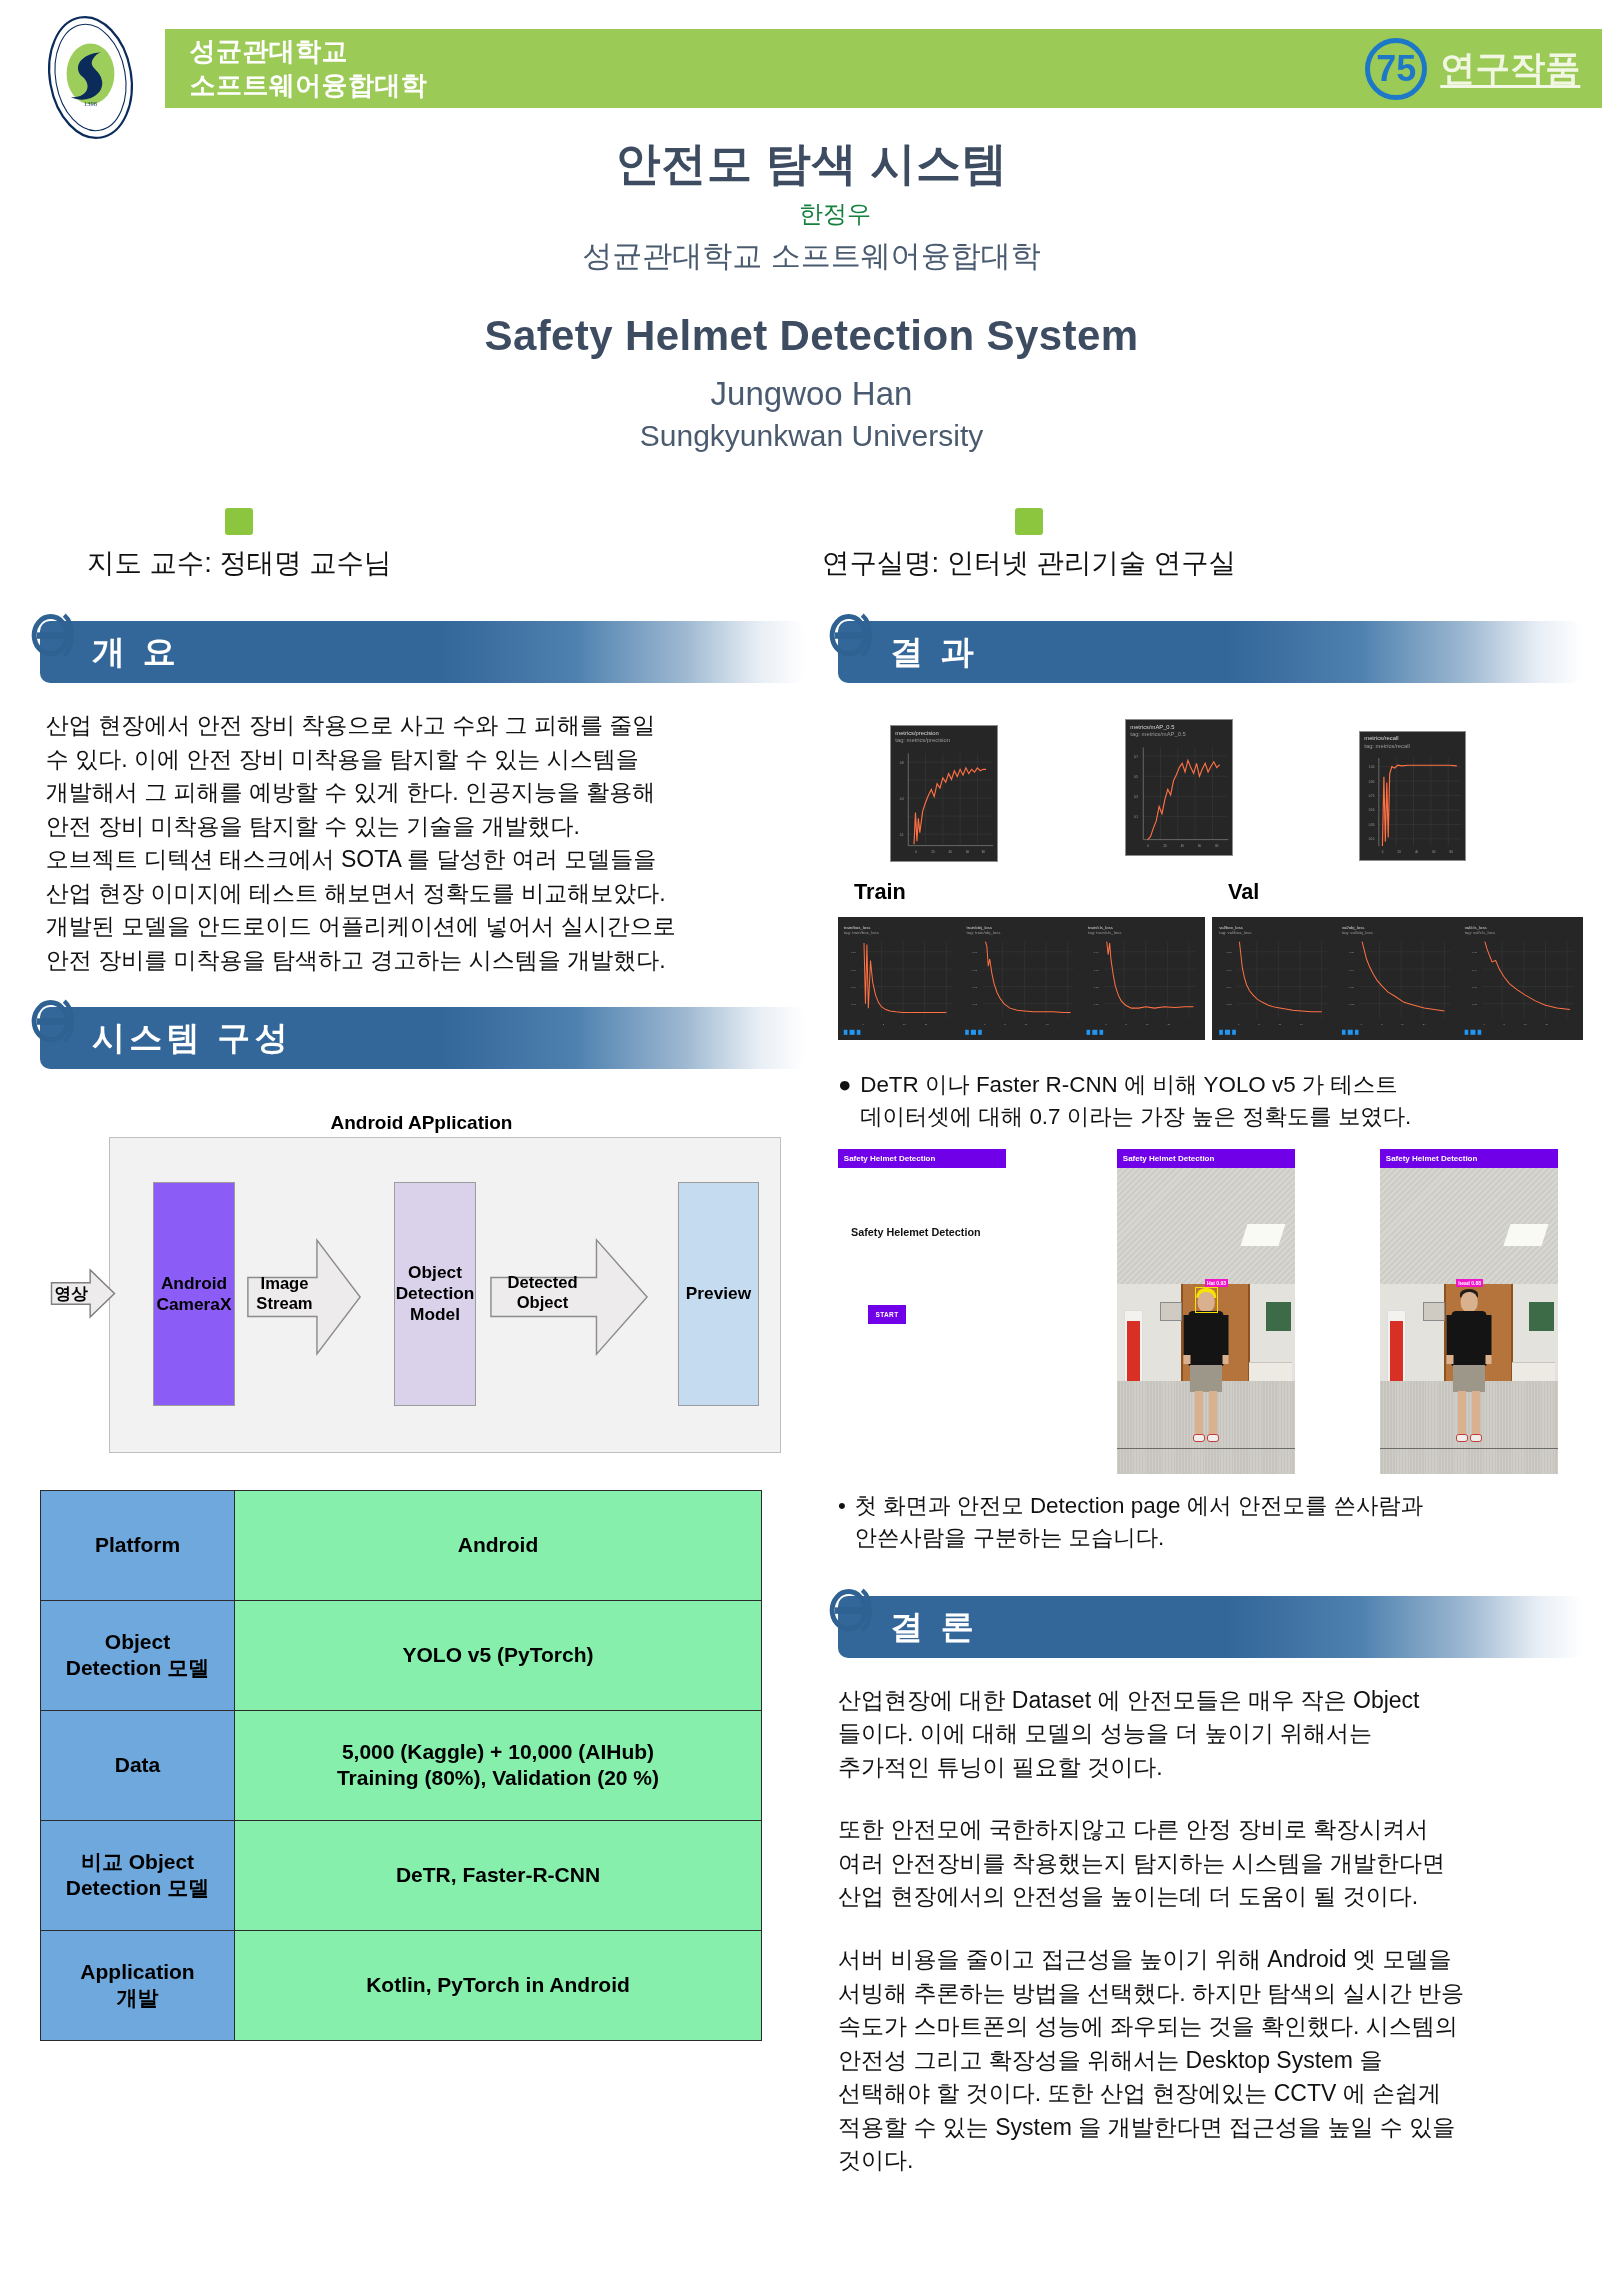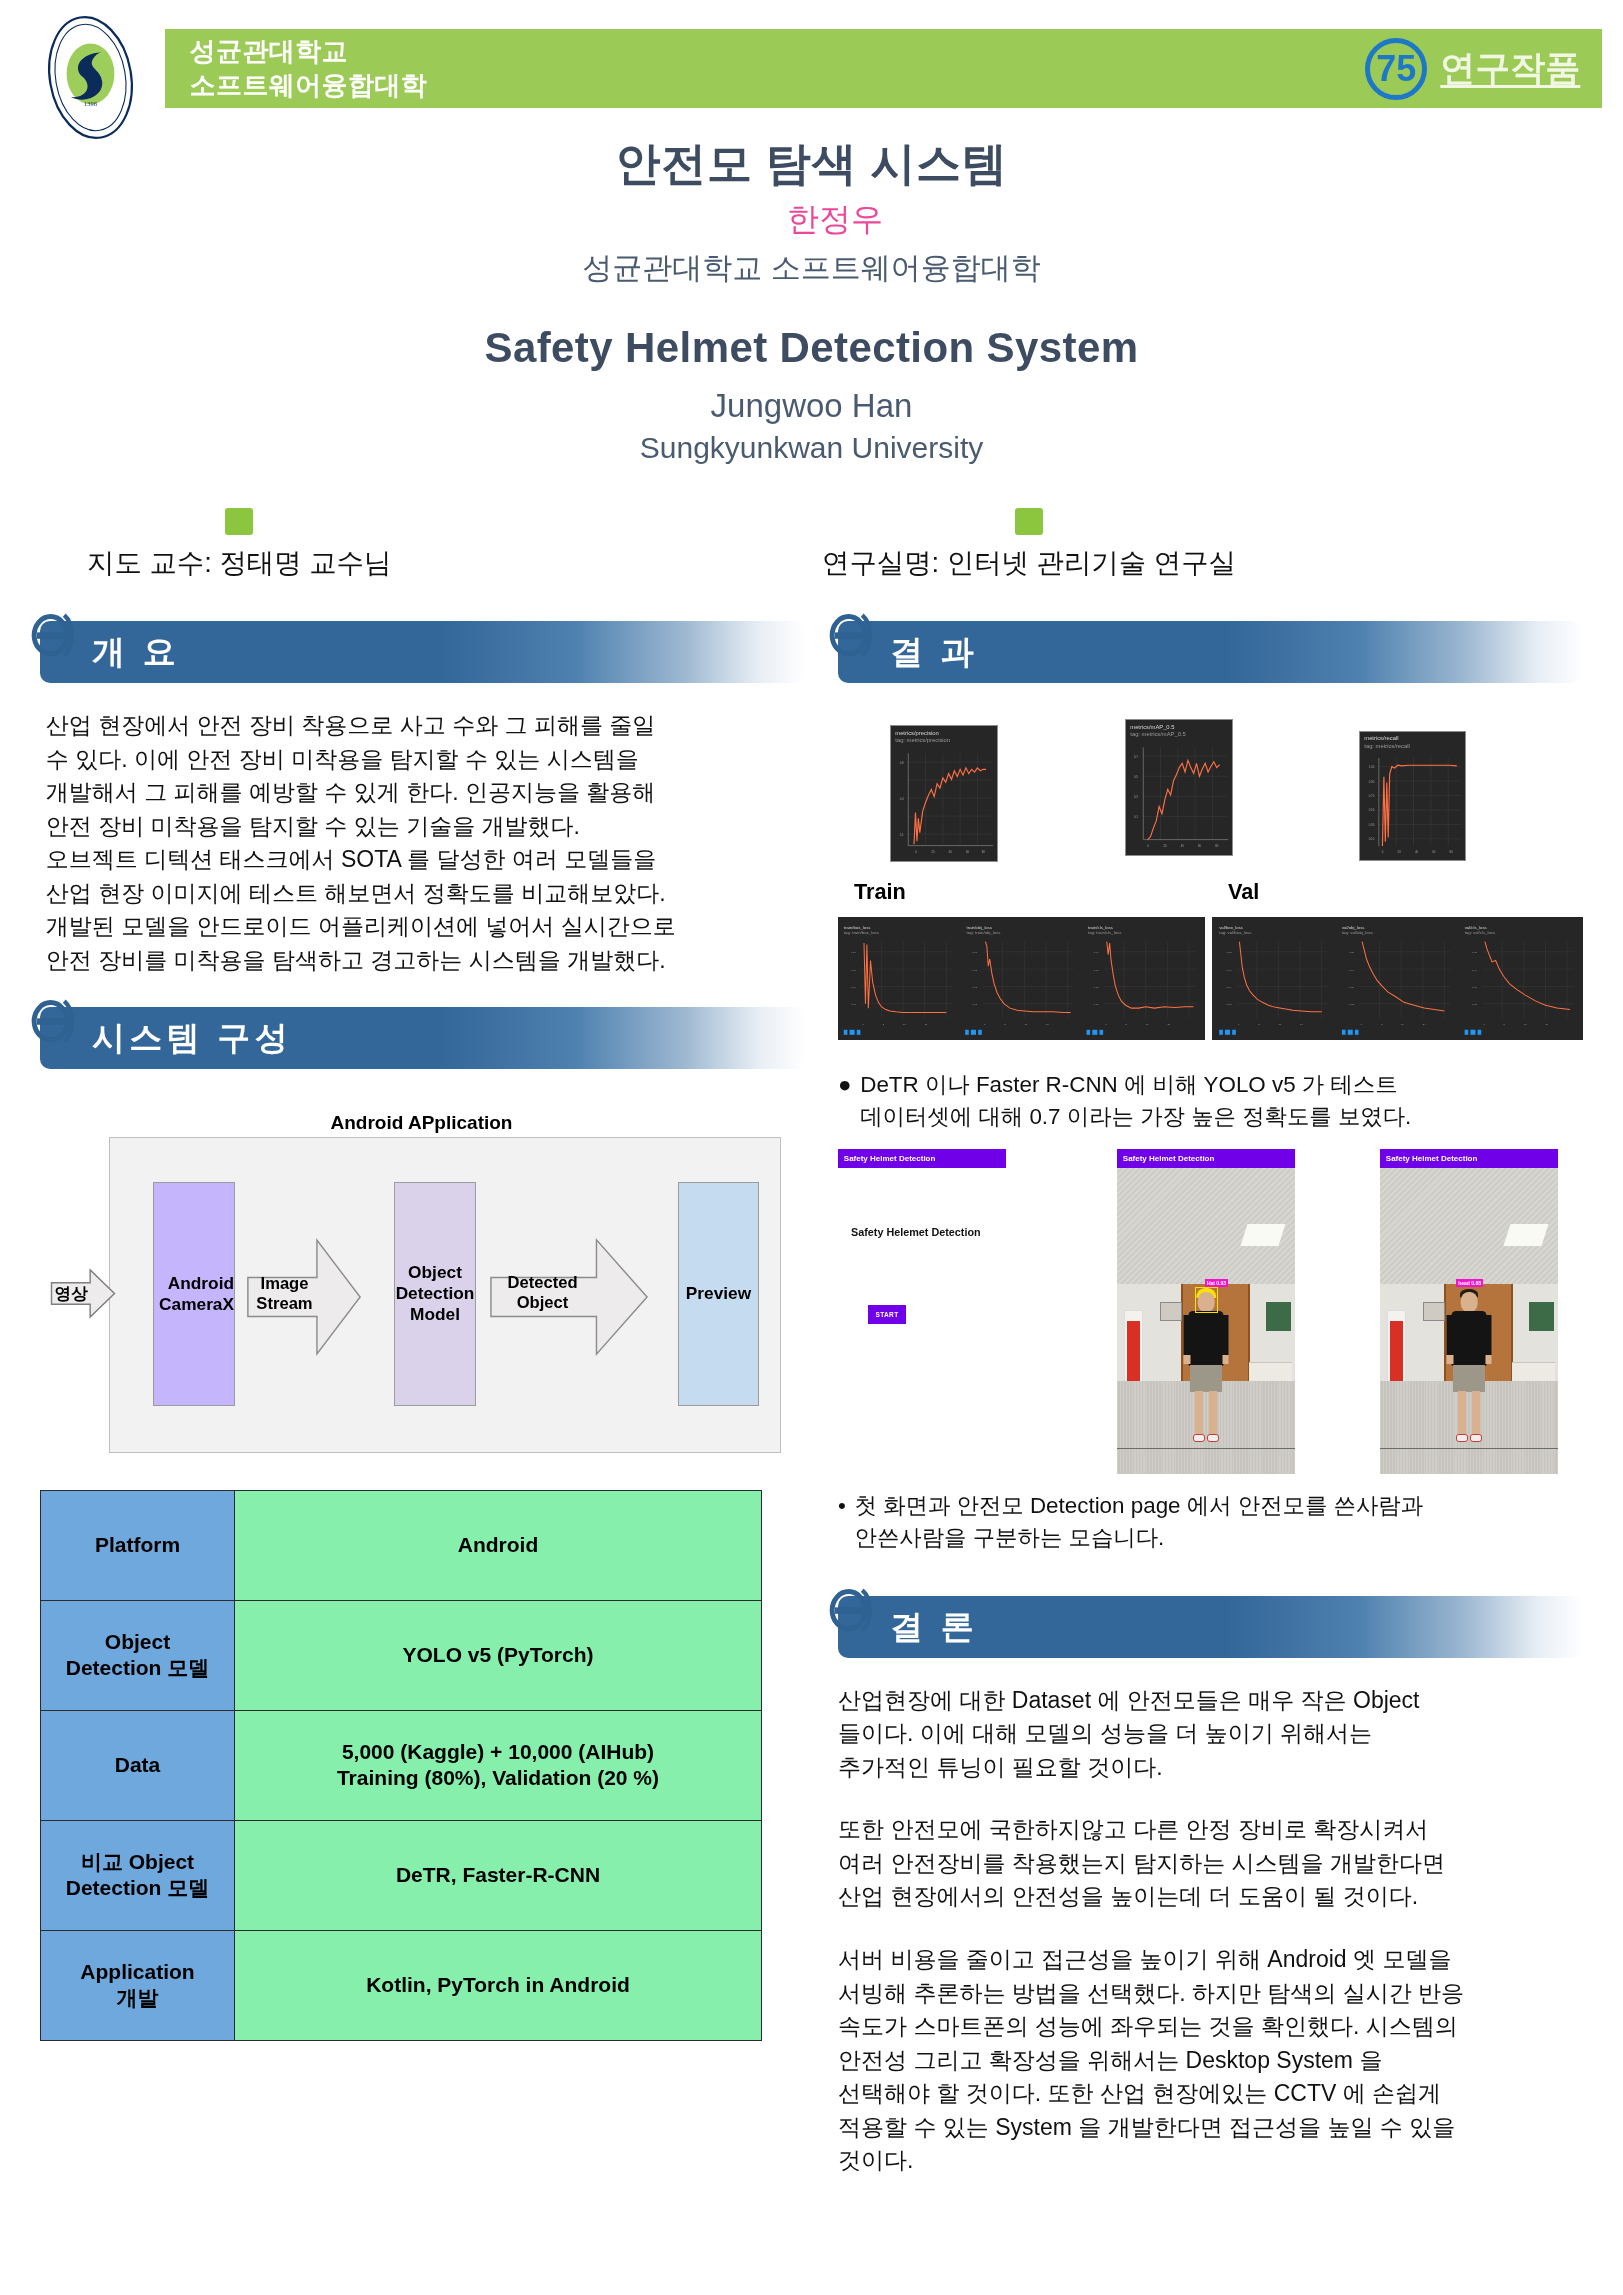--- a/index.html
+++ b/index.html
@@ -41,21 +41,21 @@
     text-decoration: underline; text-underline-offset: 5px;
     text-decoration-thickness: 2.9px;
   }
 
   
   .skku-logo { position: absolute; left: 26px; top: 13px; width: 129px; height: 129px; }
 
   
   .title-block { position: absolute; left: 0; top: 134px; width: 1623px; text-align: center; }
   .t-ko-main { font-size: 45px; font-weight: 700; color: #3D4C60; letter-spacing: 0.7px; }
-  .t-ko-author { font-size: 32px; color: #ec4899; margin-top: 4.3px; padding-left: 47px; }
+  .t-ko-author { font-size: 24px; color: #15803d; margin-top: 4.3px; padding-left: 47px; }
   .t-ko-affil { font-size: 30px; color: #4A5B70; margin-top: 5.8px; }
   .t-en-main { font-size: 42px; font-weight: 700; color: #3D4C60; margin-top: 35px; letter-spacing: 0.4px; }
   .t-en-author { font-size: 33px; color: #4A5B70; margin-top: 15px; }
   .t-en-affil { font-size: 30px; color: #4A5B70; margin-top: 5.8px; }
 
   
   .meta-row { position: absolute; top: 508px; left: 0; width: 1623px; height: 43px; }
   .meta-item { position: absolute; display: flex; align-items: center; gap: 10px; flex-direction: column; }
   .meta-item.advisor { left: 87px; }
   .meta-item.lab { left: 822px; }
@@ -99,21 +99,21 @@
   }
   .app-box {
     position: absolute; left: 69px; top: 42px; width: 672px; height: 316px;
     background: #F2F2F2; border: 0.7px solid #BFBFBF;
   }
   .blk {
     position: absolute; top: 87px; height: 224px;
     border: 0.7px solid #9C9C9C; display: flex; align-items: center; justify-content: center;
     text-align: center; font-size: 17.3px; font-weight: 700; color: #000; line-height: 1.22;
   }
-  .blk.camera { left: 113px; width: 82px; background: #c4b5fd; text-align: right; }
+  .blk.camera { left: 113px; width: 82px; background: #8b5cf6; }
   .blk.model  { left: 354px; width: 82px; background: #D9D2EA; }
   .blk.preview{ left: 638px; width: 81px; background: #C5DCF0; font-weight: 700; }
   .arrow-lbl {
     position: absolute; text-align: center; font-size: 16.6px; font-weight: 700;
     color: #000; line-height: 1.2; z-index: 4;
   }
   .arrow-svg { position: absolute; z-index: 3; }
 
   
   .spec-table { margin-top: 20px; width: 722px; border-collapse: collapse; table-layout: fixed; }

